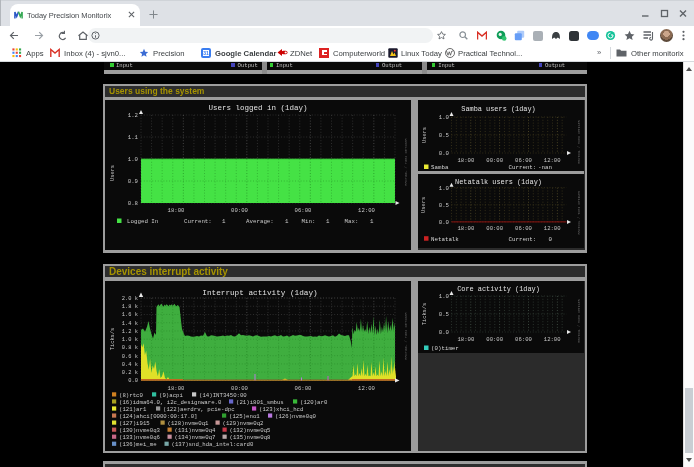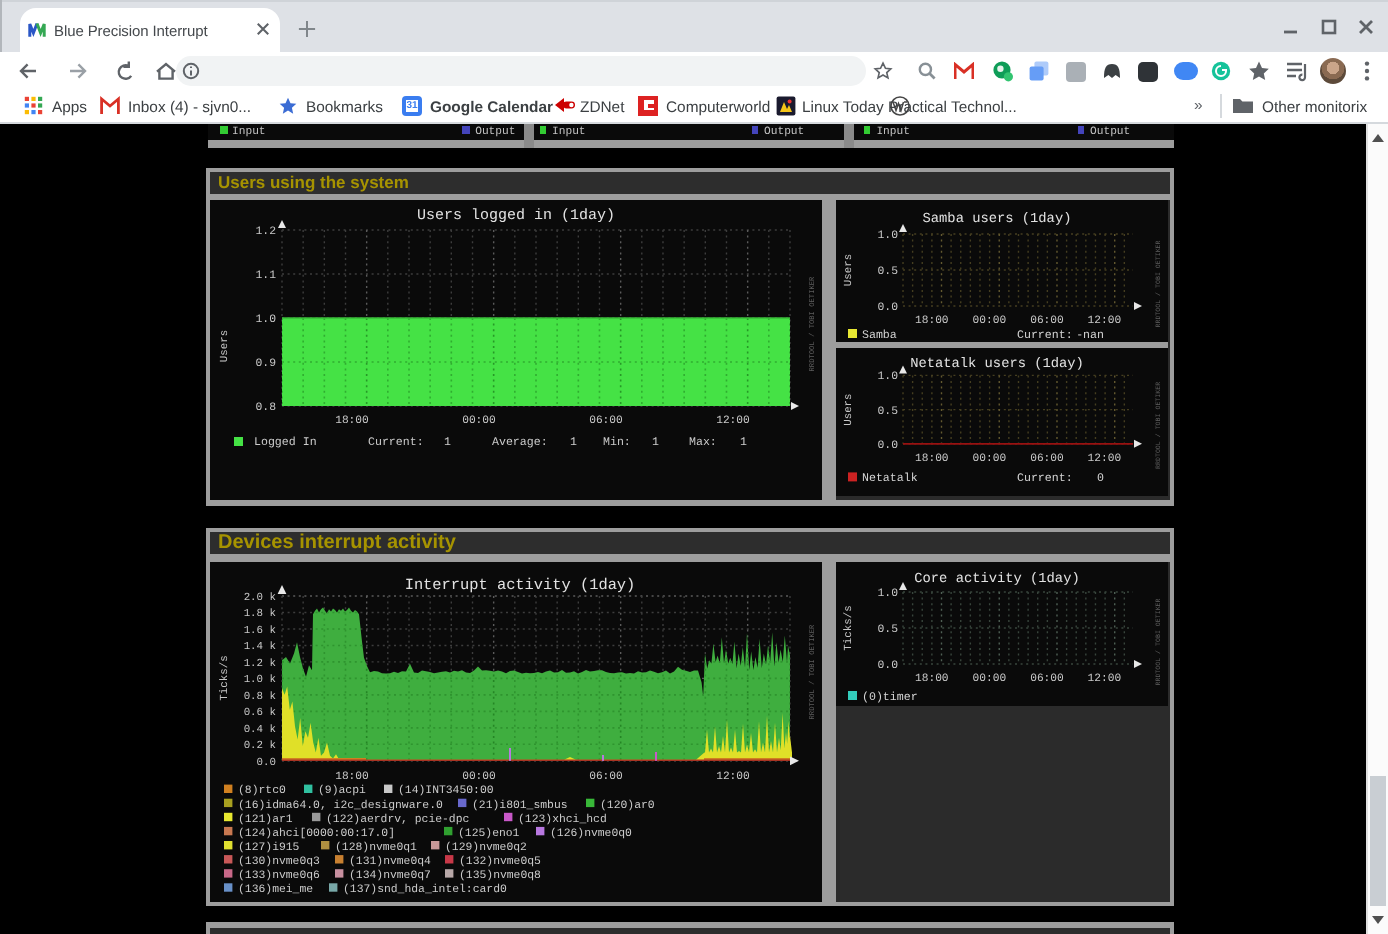--- a/index.html
+++ b/index.html
@@ -15,21 +15,21 @@
 <div id="win">
 
 <div class="abs" style="left:0;top:0;width:694px;height:26px;background:#dee1e6;"></div>
 <div class="abs" style="left:0;top:0;width:694px;height:1px;background:#cfd3d8;"></div>
 <div class="abs" style="left:0;top:0;width:1px;height:62px;background:#b2b6bb;"></div>
 <div class="abs" style="left:10px;top:4px;width:130px;height:22px;background:#fff;border-radius:8px 8px 0 0;"></div>
 <svg class="abs" style="left:14px;top:9.5px" width="9" height="10" viewBox="0 0 12 11">
   <path d="M1.2,10 L1.2,1.5 L3.6,7.5 L6,1.2" stroke="#2a56c6" stroke-width="2" fill="none"></path>
   <path d="M6,1.2 L8.4,7.5 L10.8,1.5 L10.8,10" stroke="#34a853" stroke-width="2" fill="none"></path>
 </svg>
-<div class="abs" style="left:27px;top:10.5px;font-size:7.5px;color:#45494d;letter-spacing:-0.05px;">Blue Precision Interrupt</div>
+<div class="abs" style="left:27px;top:10.5px;font-size:7.5px;color:#45494d;letter-spacing:-0.05px;">Today Precision Monitorix</div>
 <svg class="abs" style="left:128px;top:11px" width="7" height="7" viewBox="0 0 8 8">
       <path d="M1,1 L7,7 M7,1 L1,7" stroke="#5f6368" stroke-width="1.2"></path>
     </svg>
 <svg class="abs" style="left:149px;top:10px" width="9" height="9" viewBox="0 0 10 10">
       <path d="M5,0.5 L5,9.5 M0.5,5 L9.5,5" stroke="#80868b" stroke-width="1.1"></path>
     </svg>
 <svg class="abs" style="left:641px;top:9px" width="48" height="9" viewBox="0 0 48 9">
   <path d="M1,7 L7.5,7" stroke="#5f6368" stroke-width="1.4"></path>
   <rect x="20.5" y="1.5" width="6" height="6" fill="none" stroke="#5f6368" stroke-width="1.3"></rect>
   <path d="M39,1.5 L45,7.5 M45,1.5 L39,7.5" stroke="#5f6368" stroke-width="1.4"></path>
@@ -102,42 +102,42 @@
       <rect x="7.0" y="7.0" width="2.1" height="2.1" fill="#ea4335"></rect>
     </svg>
 <div class="bk" style="left:26px;top:48.5px;text-align:right;">Apps</div>
 <svg class="abs" style="left:50px;top:48px" width="10" height="10" viewBox="0 0 10 10">
       <path d="M0.8,9 L0.8,1.5 L5,5 L9.2,1.5 L9.2,9" stroke="#d93025" stroke-width="1.4" fill="none"></path>
     </svg>
 <div class="bk" style="left:64px;top:48.5px;">Inbox (4) - sjvn0...</div>
 <svg class="abs" style="left:139px;top:47.5px" width="10" height="10" viewBox="0 0 24 24">
       <path d="M12 2 L15 8.7 L22 9.4 L16.7 14.2 L18.2 21.2 L12 17.5 L5.8 21.2 L7.3 14.2 L2 9.4 L9 8.7 Z" fill="#3b6cd4"></path>
     </svg>
-<div class="bk" style="left:153px;top:48.5px;">Bookmarks</div>
+<div class="bk" style="left:153px;top:48.5px;">Precision</div>
 <div class="abs" style="left:201px;top:47.5px;width:10px;height:10px;border-radius:2px;background:#3a7df0;"></div><div class="abs" style="left:203px;top:49.5px;width:6px;height:6px;background:#fff;font-size:5px;color:#3a7df0;text-align:center;line-height:6px;font-weight:bold;">31</div>
 <div class="bk" style="left:215px;top:48.5px;font-weight:bold;">Google Calendar</div>
 <svg class="abs" style="left:277px;top:48px" width="11" height="9" viewBox="0 0 11 9">
       <path d="M0.5,4.5 L5,1 L5,8 Z" fill="#c00"></path>
       <rect x="4.5" y="2.8" width="6" height="3.4" rx="1.7" fill="#c00"></rect>
       <circle cx="8.7" cy="4.5" r="1.1" fill="#fff"></circle>
     </svg>
 <div class="bk" style="left:290px;top:48.5px;">ZDNet</div>
 <div class="abs" style="left:319px;top:47.5px;width:10px;height:10px;background:#d22; "></div><div class="abs" style="left:321.5px;top:50px;width:5px;height:5px;background:#fff;"></div><div class="abs" style="left:324px;top:51.5px;width:3px;height:2px;background:#d22;"></div>
 <div class="bk" style="left:333px;top:48.5px;">Computerworld</div>
 <svg class="abs" style="left:388px;top:47.5px" width="10" height="10" viewBox="0 0 10 10">
       <rect x="0.3" y="0.3" width="9.4" height="9.4" rx="1" fill="#1a1a2e"></rect>
       <path d="M2,8 L4,3 L5.5,6.5 L6.5,4.5 L8,8 Z" fill="#f5c518"></path>
       <circle cx="6.8" cy="2.8" r="1" fill="#e33"></circle>
     </svg>
 <div class="bk" style="left:401px;top:48.5px;">Linux Today</div>
 <svg class="abs" style="left:445px;top:47.5px" width="10" height="10" viewBox="0 0 20 20">
       <circle cx="10" cy="10" r="9" fill="none" stroke="#464646" stroke-width="1.6"></circle>
       <path d="M3,6 L6,14.5 L8.5,7.5 L11,14.5 L13.5,6 M14,6 L17,6" stroke="#464646" stroke-width="1.5" fill="none"></path>
     </svg>
-<div class="bk" style="left:444px;top:48.5px;">Practical Technol...</div>
+<div class="bk" style="left:458px;top:48.5px;">Practical Technol...</div>
 <div class="bk" style="left:597px;top:48px;color:#5f6368;">»</div>
 <div class="abs" style="left:610px;top:47px;width:1px;height:12px;background:#d5d9dd;"></div>
 <svg class="abs" style="left:616px;top:48px" width="11" height="9" viewBox="0 0 11 9">
       <path d="M0.5,1.5 L4,1.5 L5.2,2.8 L10.5,2.8 L10.5,8.5 L0.5,8.5 Z" fill="#5f6368"></path>
     </svg>
 <div class="bk" style="left:631px;top:48.5px;">Other monitorix</div>
 
 <div class="abs" style="left:0;top:62px;width:683px;height:405px;background:#000;"></div>
 <div class="abs" style="left:104px;top:62px;width:160px;height:12px;background:#0a0a0a;"></div>
 <div class="abs" style="left:104px;top:70px;width:160px;height:4px;background:#9d9d9d;"></div>

